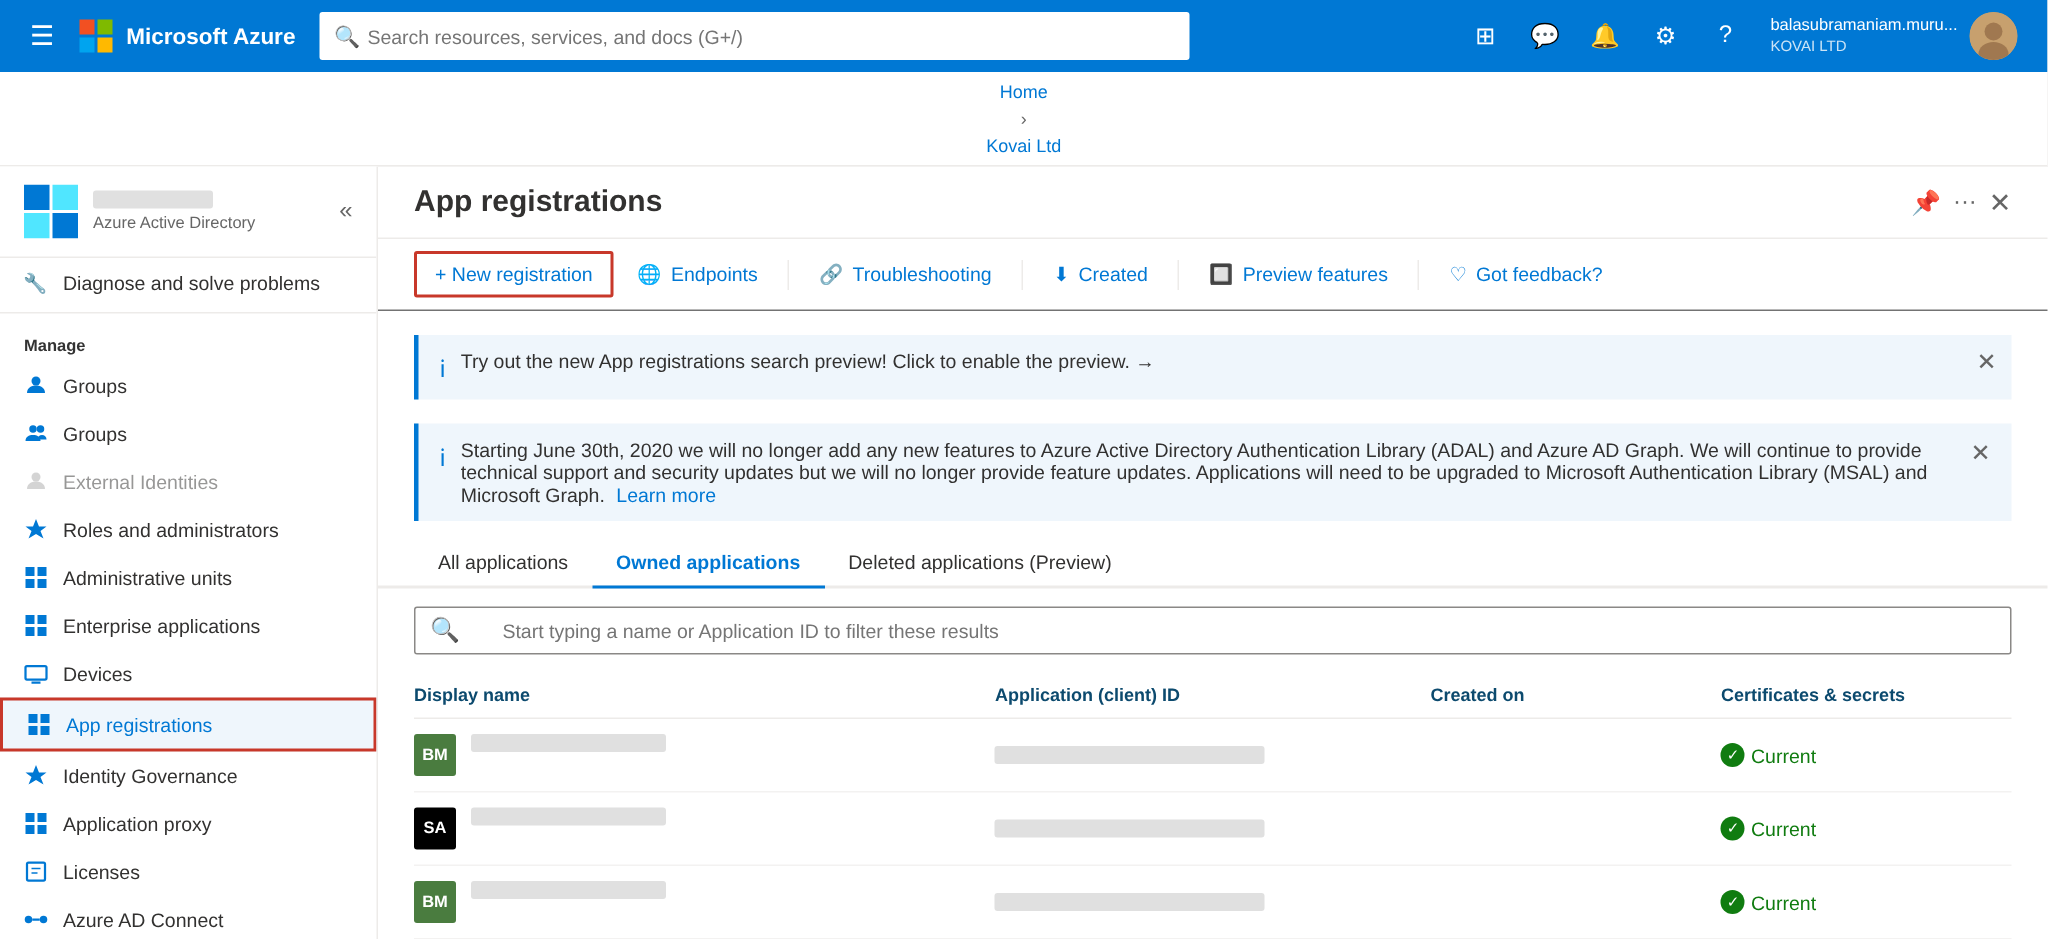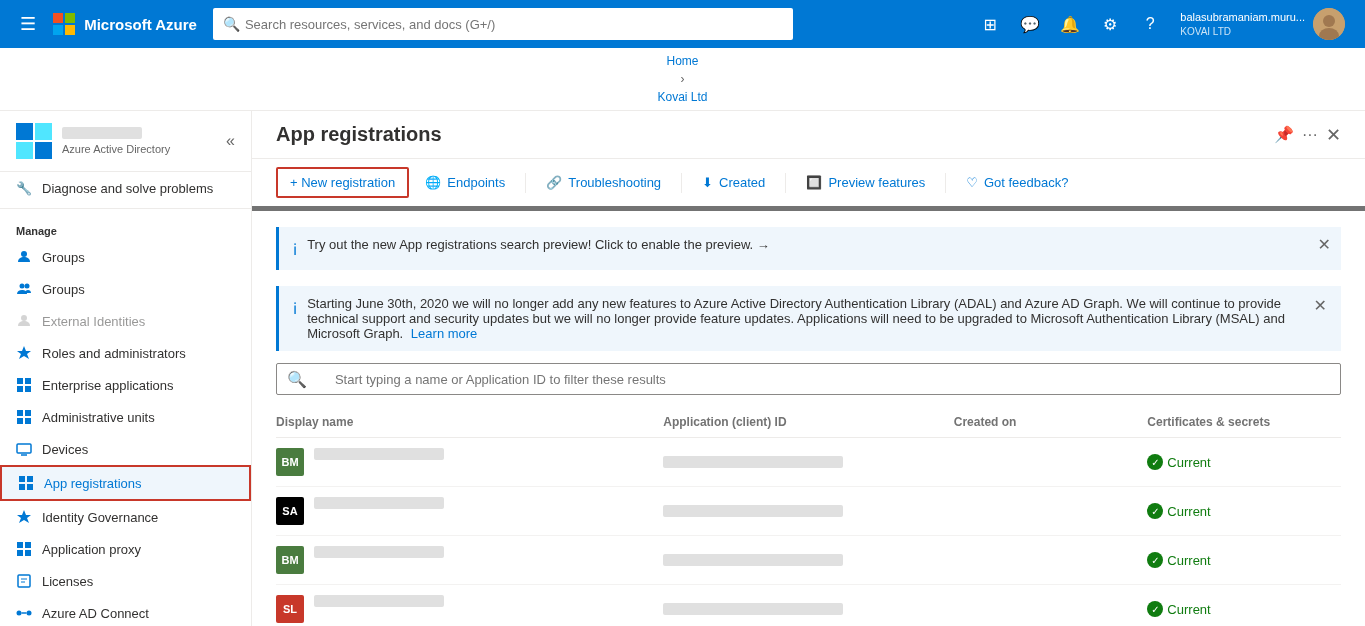--- a/index.html
+++ b/index.html
@@ -209,21 +209,21 @@
       color: #666;
     }
     .pin-icon, .more-icon { cursor: pointer; font-size: 16px; color: #666; }
     .close-icon-btn { cursor: pointer; font-size: 18px; color: #666; }
 
     
     .toolbar {
       display: flex;
       align-items: center;
       padding: 8px 24px;
-      border-bottom: 5px solid #737373;
+      border-bottom: 1px solid #737373;
       gap: 4px;
       flex-wrap: wrap;
     }
     .toolbar-btn {
       display: flex;
       align-items: center;
       gap: 6px;
       padding: 6px 12px;
       font-size: 13px;
       color: #0078d4;
@@ -318,21 +318,21 @@
       width: 100%;
       padding: 0 24px;
     }
     .table-header-row {
       display: flex;
       align-items: flex-start;
       padding: 8px 0;
       border-bottom: 1px solid #edebe9;
       font-size: 12px;
       font-weight: 600;
-      color: #737373;
+      color: #0c4a6e;
     }
     .col-name { flex: 2; }
     .col-appid { flex: 1.5; }
     .col-created { flex: 1; }
     .col-certs { flex: 1; }
 
     .table-row {
       display: flex;
       align-items: center;
       padding: 10px 0;
@@ -516,33 +516,33 @@
 
     <div class="sidebar-item">
       <span class="sidebar-item-icon">
         <svg width="16" height="16" viewBox="0 0 16 16">
             <rect x="1" y="1" width="6" height="6" fill="#0078d4"></rect>
             <rect x="9" y="1" width="6" height="6" fill="#0078d4"></rect>
             <rect x="1" y="9" width="6" height="6" fill="#0078d4"></rect>
             <rect x="9" y="9" width="6" height="6" fill="#0078d4"></rect>
           </svg>
       </span>
-      <span class="sidebar-item-label">Enterprise applications</span>
+      <span class="sidebar-item-label">Administrative units</span>
     </div>
 
     <div class="sidebar-item">
       <span class="sidebar-item-icon">
         <svg width="16" height="16" viewBox="0 0 16 16">
             <rect x="1" y="1" width="6" height="6" fill="#0078d4"></rect>
             <rect x="9" y="1" width="6" height="6" fill="#0078d4"></rect>
             <rect x="1" y="9" width="6" height="6" fill="#0078d4"></rect>
             <rect x="9" y="9" width="6" height="6" fill="#0078d4"></rect>
           </svg>
       </span>
-      <span class="sidebar-item-label">Administrative units</span>
+      <span class="sidebar-item-label">Enterprise applications</span>
     </div>
 
     <div class="sidebar-item">
       <span class="sidebar-item-icon">
         <svg width="16" height="16" viewBox="0 0 16 16">
             <rect x="1" y="3" width="14" height="9" rx="1" fill="none" stroke="#0078d4" stroke-width="1.5"></rect>
             <line x1="5" y1="14" x2="11" y2="14" stroke="#0078d4" stroke-width="1.5"></line>
           </svg>
       </span>
       <span class="sidebar-item-label">Devices</span>
@@ -664,20 +664,25 @@
       <div style="display:flex;align-items:flex-start;gap:10px;width:100%;">
         <span class="info-icon">ℹ</span>
         <div style="flex:1;">
           <span>Starting June 30th, 2020 we will no longer add any new features to Azure Active Directory Authentication Library (ADAL) and Azure AD Graph. We will continue to provide technical support and security updates but we will no longer provide feature updates. Applications will need to be upgraded to Microsoft Authentication Library (MSAL) and Microsoft Graph.</span>
           <span style="color:#0078d4;cursor:pointer;margin-left:4px;">Learn more</span>
         </div>
         <span class="close-banner" style="position:relative;right:auto;top:auto;">✕</span>
       </div>
     </div>
 
+    <div class="tabs-row">
+      <div class="tab-item">All applications</div>
+      <div class="tab-item active">Owned applications</div>
+      <div class="tab-item">Deleted applications (Preview)</div>
+    </div>
 
     <div class="table-search">
       <span style="color:#666;">🔍</span>
       <input type="text" placeholder="Start typing a name or Application ID to filter these results" style="">
     </div>
 
     <div class="data-table">
       <div class="table-header-row">
         <div class="col-name">Display name</div>
         <div class="col-appid">Application (client) ID</div>

